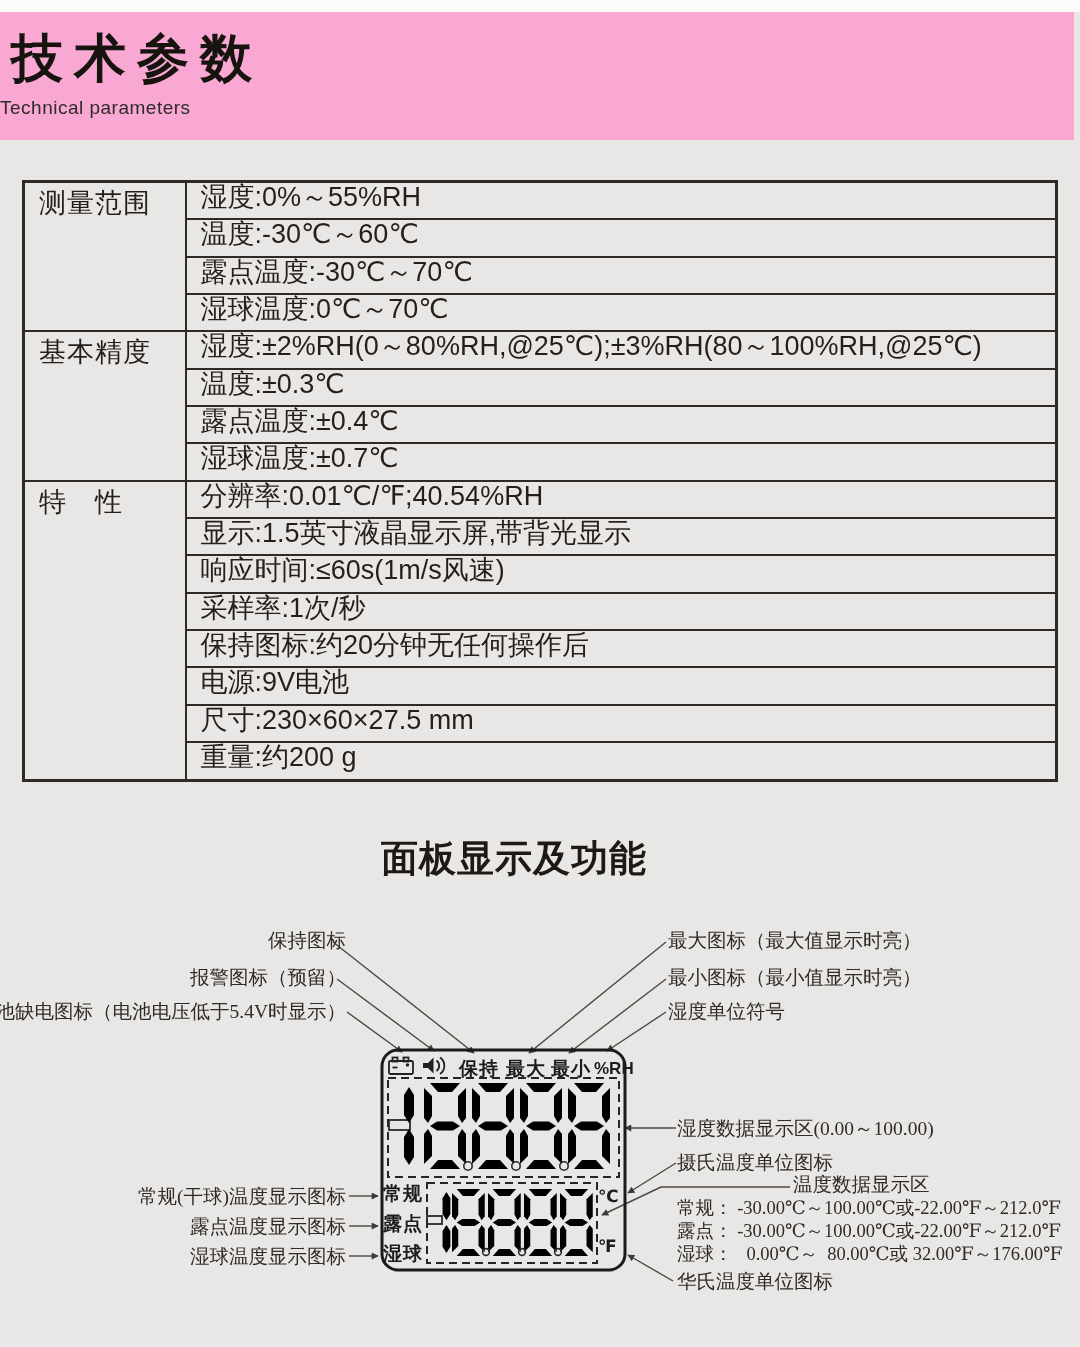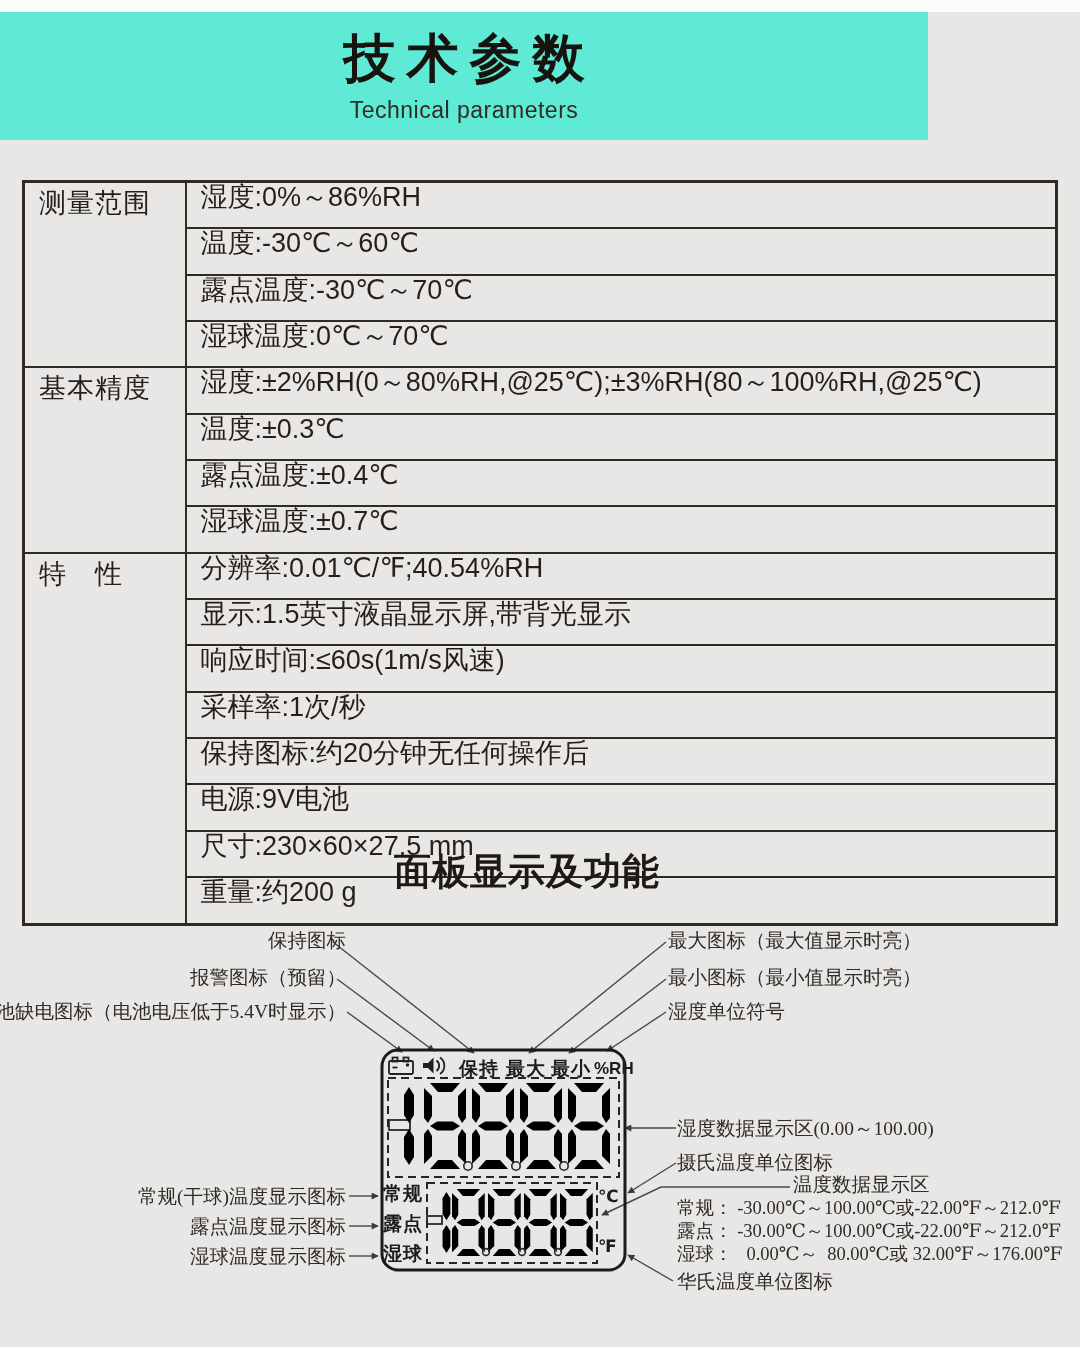--- a/index.html
+++ b/index.html
@@ -2,42 +2,42 @@
 <html><head>
 <meta charset="utf-8">
 <style>
   html,body { margin:0; padding:0; background:#e9e7e5; }
   .page {
     position:relative; width:1080px; height:1347px; overflow:hidden;
     background:#e9e7e5; font-family:"Liberation Sans","DejaVu Sans",sans-serif;
   }
   .top-strip { position:absolute; top:0; left:0; width:1080px; height:12px; background:#fbfbfa; }
   .band {
-    position:absolute; top:12px; left:0; width:928px; height:128px;
-    background:#5eead4; text-align:center;
+    position:absolute; top:12px; left:0; width:1074px; height:128px;
+    background:#f9a8d4; text-align:left;
   }
   .band h1 {
     margin:12px 0 0 0; font-size:52px; font-weight:bold; color:#17140f;
     letter-spacing:11px; text-indent:11px;
   }
-  .band .sub { margin-top:3px; font-size:23px; color:#2e2b28; letter-spacing:0.5px; }
+  .band .sub { margin-top:3px; font-size:19px; color:#2e2b28; letter-spacing:0.5px; }
 
   table.spec {
     position:absolute; left:22px; top:180px; width:1036px; height:598px;
     border-collapse:collapse; table-layout:fixed;
     border:3px solid #2e2a25; font-size:27px; font-weight:500; color:#241f1a;
   }
   table.spec td {
-    border:2px solid #2e2a25; padding:0 0 16px 14px; line-height:1.05; white-space:nowrap;
+    border:2px solid #2e2a25; padding:0 0 7px 14px; line-height:1.05; white-space:nowrap;
     vertical-align:middle; overflow:hidden;
   }
   table.spec td.g { vertical-align:top; padding-top:6px; letter-spacing:1px; }
 
   h2.panel-title {
-    position:absolute; top:830px; left:0; margin:17px; width:1020px; text-align:center;
+    position:absolute; top:830px; left:0; margin:4px; width:1020px; text-align:center;
     font-size:37px; font-weight:bold; color:#1d1a16; letter-spacing:1px;
   }
 
   svg.diagram { position:absolute; left:0; top:900px; }
 
   .ln   { stroke:#4a4744; stroke-width:1.4; fill:none; }
   .lcd-outline { fill:none; stroke:#1c1b1a; stroke-width:3; }
   .dash { fill:none; stroke:#262524; stroke-width:2; stroke-dasharray:8 5; }
   .seg polygon, .seg rect { fill:none; stroke:#2a2927; stroke-width:1.8; }
   .dot  { fill:none; stroke:#2a2927; stroke-width:1.6; }
@@ -67,21 +67,21 @@
   </header>
 
   <table class="spec">
     <colgroup>
         <col style="width:162px">
         <col>
       </colgroup>
     <tbody>
       <tr>
         <td class="g" rowspan="4">测量范围</td>
-        <td>湿度:0%～86%RH</td>
+        <td>湿度:0%～55%RH</td>
       </tr>
       <tr>
           <td>温度:-30℃～60℃</td>
         </tr>
       <tr>
           <td>露点温度:-30℃～70℃</td>
         </tr>
       <tr>
           <td>湿球温度:0℃～70℃</td>
         </tr>

